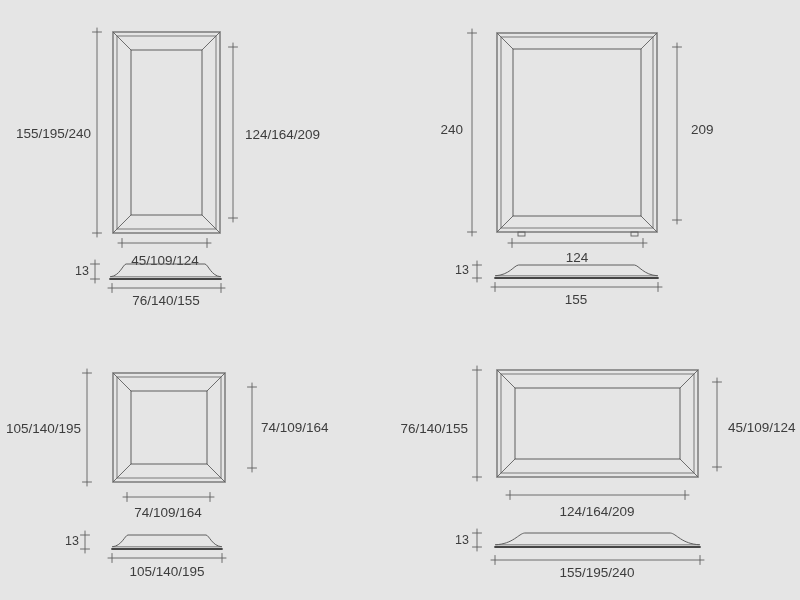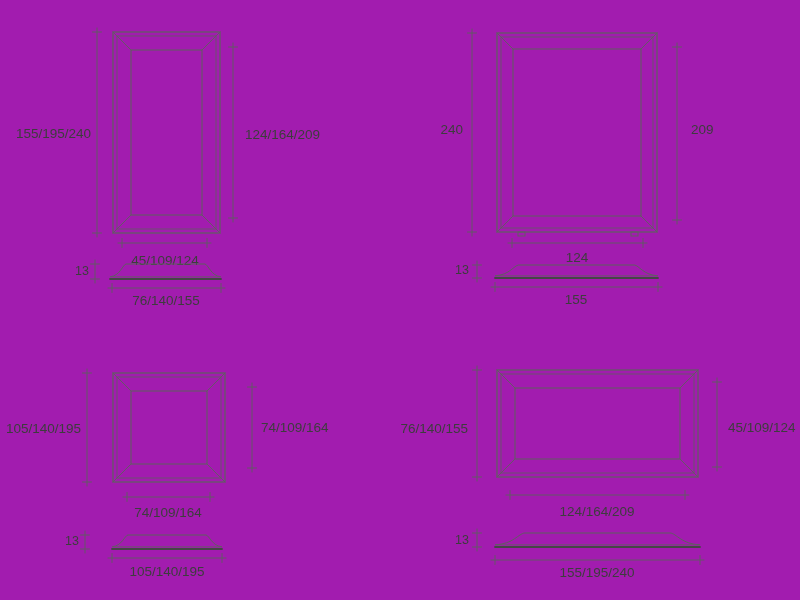--- a/index.html
+++ b/index.html
@@ -1,16 +1,16 @@
 <!DOCTYPE html>
 <html><head>
 <meta charset="utf-8">
 <style>
   html,body{margin:0;padding:0;background:#fdfdfd;}
-  #stage{position:relative;width:800px;height:600px;background:#a21caf;overflow:hidden;text-align:right;}
+  #stage{position:relative;width:800px;height:600px;background:#e5e5e5;overflow:hidden;text-align:right;}
   svg{display:block;}
   text{font-family:"Liberation Sans","DejaVu Sans",sans-serif;fill:#3d3d3d;}
   .dim-label{font-size:13.5px;}
   .thick-label{font-size:12.5px;}
 </style>
 </head>
 <body>
 
 <div id="stage">
     <svg width="800" height="600" viewBox="0 0 800 600">

